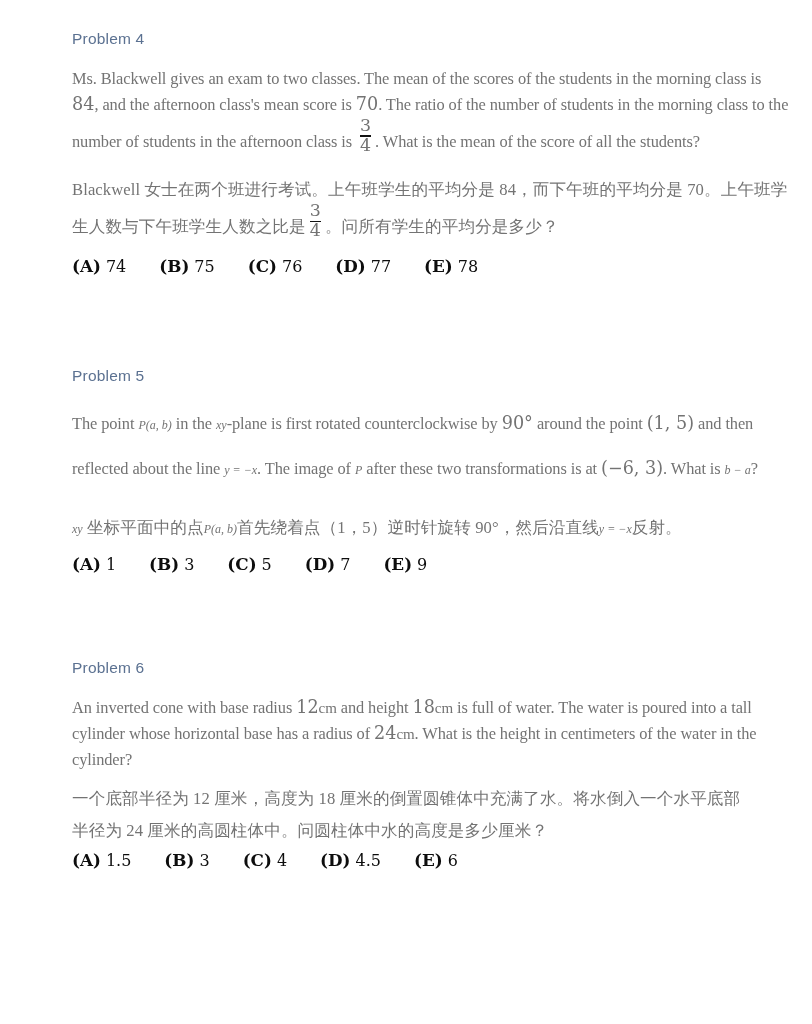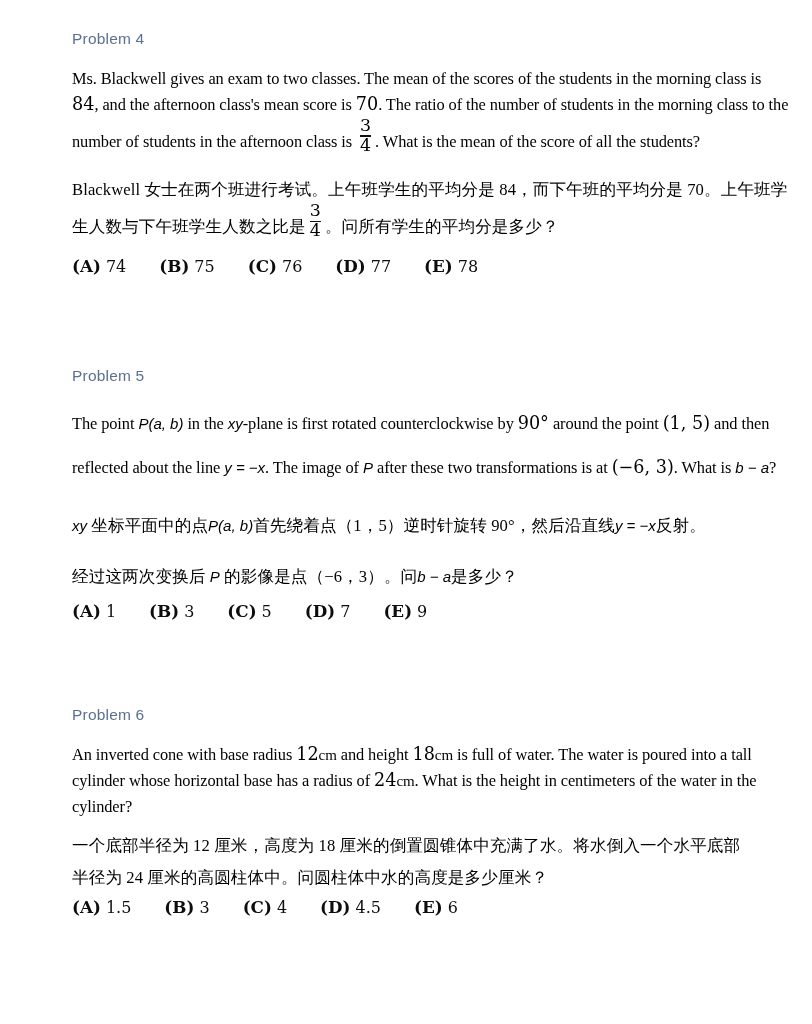--- a/index.html
+++ b/index.html
@@ -33,40 +33,40 @@
     line-height: 1.2;
   }
 
   
   .para {
     font-size: 16.4px;
     line-height: 26px;
     margin: 0;
     text-align: left;
     max-width: 718px;
-    color: #000000;
+    color: #737373;
   }
   .para.en { letter-spacing: -0.1px; }
   .para.zh {
     font-size: 16.6px;
     line-height: 27px;
     letter-spacing: 0.1px;
   }
 
   
   .m {
     font-family: "DejaVu Serif", "Liberation Serif", serif;
     font-size: 17.6px;
     line-height: 0;
     letter-spacing: 0px;
   }
   .mi {
-    font-family: Liberation Sans, sans-serif;
+    font-family: Liberation Serif, serif;
     font-style: italic;
-    font-size: 15px;
+    font-size: 12px;
     letter-spacing: 0px;
   }
   .m-unit {
     font-family: "Liberation Serif", "DejaVu Serif", serif;
     font-size: 15px;
   }
 
   
   .frac {
     display: inline-block;
@@ -146,23 +146,20 @@
     <h2 class="problem-heading">Problem 5</h2>
 
     <p class="para en" style="line-height:44px;">
       <span>The point </span><span class="mi">P(a, b)</span><span> in the </span><span class="mi">xy</span><span>-plane is first rotated counterclockwise by </span><span class="m">90°</span><span> around the point </span><span class="m">(1, 5)</span><span> and then reflected about the line </span><span class="mi">y = −x</span><span>. The image of </span><span class="mi">P</span><span> after these two transformations is at </span><span class="m">(−6, 3)</span><span>. What is </span><span class="mi">b − a</span><span>?</span>
     </p>
 
     <div class="zh-block" style="margin-top:22px;">
       <p class="para zh">
         <span class="mi">xy</span><span> 坐标平面中的点</span><span class="mi">P(a, b)</span><span>首先绕着点（1，5）逆时针旋转 90°，然后沿直线</span><span class="mi">y = −x</span><span>反射。</span>
       </p>
-      <p class="para zh" style="margin-top:24px;">
-        <span>经过这两次变换后 </span><span class="mi">P</span><span> 的影像是点（−6，3）。问</span><span class="mi">b − a</span><span>是多少？</span>
-      </p>
     </div>
 
     <div class="choices" style="margin-top:9px;">
       <span class="choice"><span class="lab">(A)</span><span class="val">1</span></span><span class="choice"><span class="lab">(B)</span><span class="val">3</span></span><span class="choice"><span class="lab">(C)</span><span class="val">5</span></span><span class="choice"><span class="lab">(D)</span><span class="val">7</span></span><span class="choice"><span class="lab">(E)</span><span class="val">9</span></span>
     </div>
   </section>
 
   <section class="problem" id="problem-6">
     <h2 class="problem-heading">Problem 6</h2>
 

